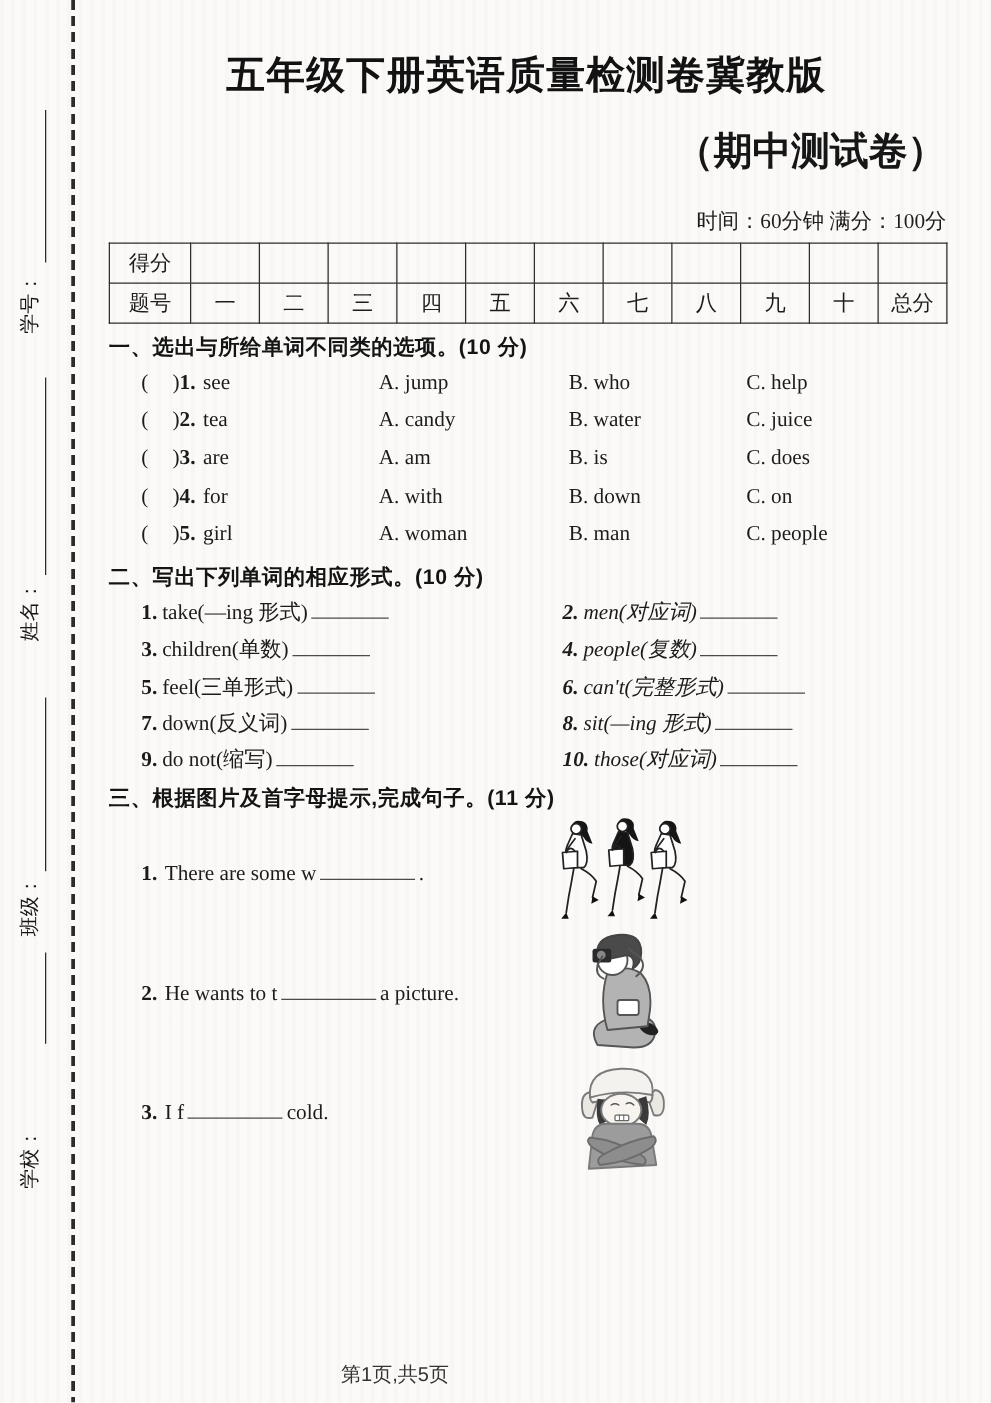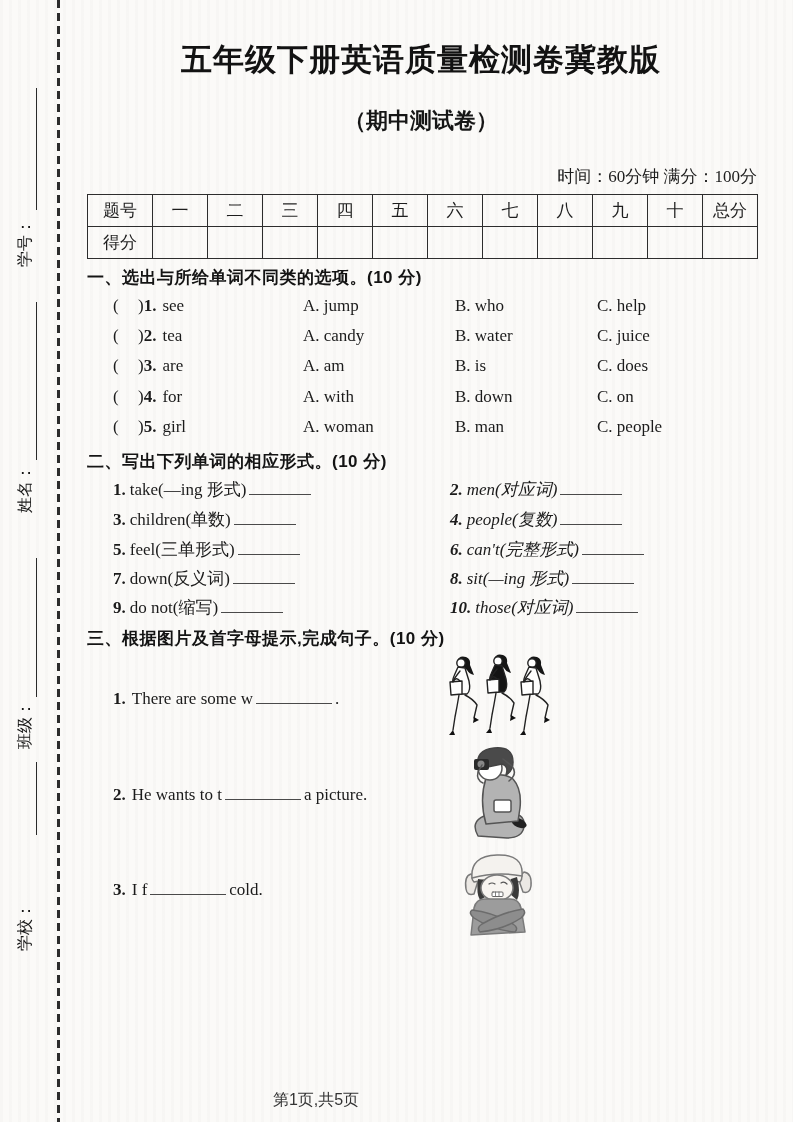--- a/index.html
+++ b/index.html
@@ -27,22 +27,22 @@
     color:#151515;transform:rotate(-90deg);
   }
   .sl-1{top:234px;} .sl-2{top:480px;} .sl-3{top:716px;} .sl-4{top:918px;}
   
   .title{
     position:absolute;left:85px;top:34px;width:672px;text-align:center;
     font-size:31px;line-height:52px;font-weight:700;letter-spacing:1px;
     font-family:"Liberation Serif",serif;color:#121212;
   }
   .subtitle{
-    position:absolute;left:85px;top:101px;width:672px;text-align:center;
-    font-size:22px;line-height:40px;font-weight:700;color:#161616;
+    position:absolute;left:85px;top:101px;width:672px;text-align:right;
+    font-size:31px;line-height:40px;font-weight:700;color:#161616;
   }
   .meta{position:absolute;right:36px;top:165px;font-size:17px;color:#1d1d1d;}
   
   .score-table{
     position:absolute;left:87px;top:194px;border-collapse:collapse;table-layout:fixed;
     font-family:"Liberation Sans",sans-serif;
   }
   .score-table td{
     border:1.6px solid #2d2d2d;height:31px;text-align:center;vertical-align:middle;
     font-size:17px;padding:0;color:#1d1d1d;
@@ -113,48 +113,48 @@
       <col style="width:55px">
         <col style="width:55px">
         <col style="width:55px">
         <col style="width:55px">
       <col style="width:55px">
         <col style="width:55px">
         <col style="width:55px">
         <col style="width:55px">
     </colgroup>
     <tbody>
+      <tr>
+        <td>得分</td>
+        <td></td>
+        <td></td>
+        <td></td>
+        <td></td>
+        <td></td>
+        <td></td>
+        <td></td>
+        <td></td>
+        <td></td>
+        <td></td>
+        <td></td>
+      </tr>
       <tr>
         <td>题号</td>
         <td>一</td>
         <td>二</td>
         <td>三</td>
         <td>四</td>
         <td>五</td>
         <td>六</td>
         <td>七</td>
         <td>八</td>
         <td>九</td>
         <td>十</td>
         <td>总分</td>
       </tr>
-      <tr>
-        <td>得分</td>
-        <td></td>
-        <td></td>
-        <td></td>
-        <td></td>
-        <td></td>
-        <td></td>
-        <td></td>
-        <td></td>
-        <td></td>
-        <td></td>
-        <td></td>
-      </tr>
     </tbody>
   </table>
 
   <div class="sec-head sh-1">一、选出与所给单词不同类的选项。(10 分)</div>
 
   <div class="s1row s1r-0">
     <span class="p-open">(</span>
     <span class="qword"><span>)</span><b>1.</b><span class="w">see</span></span>
     <span class="optA">A. jump</span>
     <span class="optB">B. who</span>
@@ -205,21 +205,21 @@
   </div>
   <div class="s2row s2r-3">
     <span class="s2item s2-left"><b>7.</b><span>down(反义词)</span><span class="blank"></span></span>
     <span class="s2item s2-right"><b>8.</b><span>sit(—ing 形式)</span><span class="blank"></span></span>
   </div>
   <div class="s2row s2r-4">
     <span class="s2item s2-left"><b>9.</b><span>do not(缩写)</span><span class="blank"></span></span>
     <span class="s2item s2-right"><b>10.</b><span>those(对应词)</span><span class="blank"></span></span>
   </div>
 
-  <div class="sec-head sh-3">三、根据图片及首字母提示,完成句子。(10 分)</div>
+  <div class="sec-head sh-3">三、根据图片及首字母提示,完成句子。(11 分)</div>
 
   <div class="s3row s3r-0">
     <b>1.</b><span>There are some w</span><span class="blank3"></span><span>.</span>
   </div>
   <div class="s3row s3r-1">
     <b>2.</b><span>He wants to t</span><span class="blank3"></span><span>a picture.</span>
   </div>
   <div class="s3row s3r-2">
     <b>3.</b><span>I f</span><span class="blank3"></span><span>cold.</span>
   </div>

